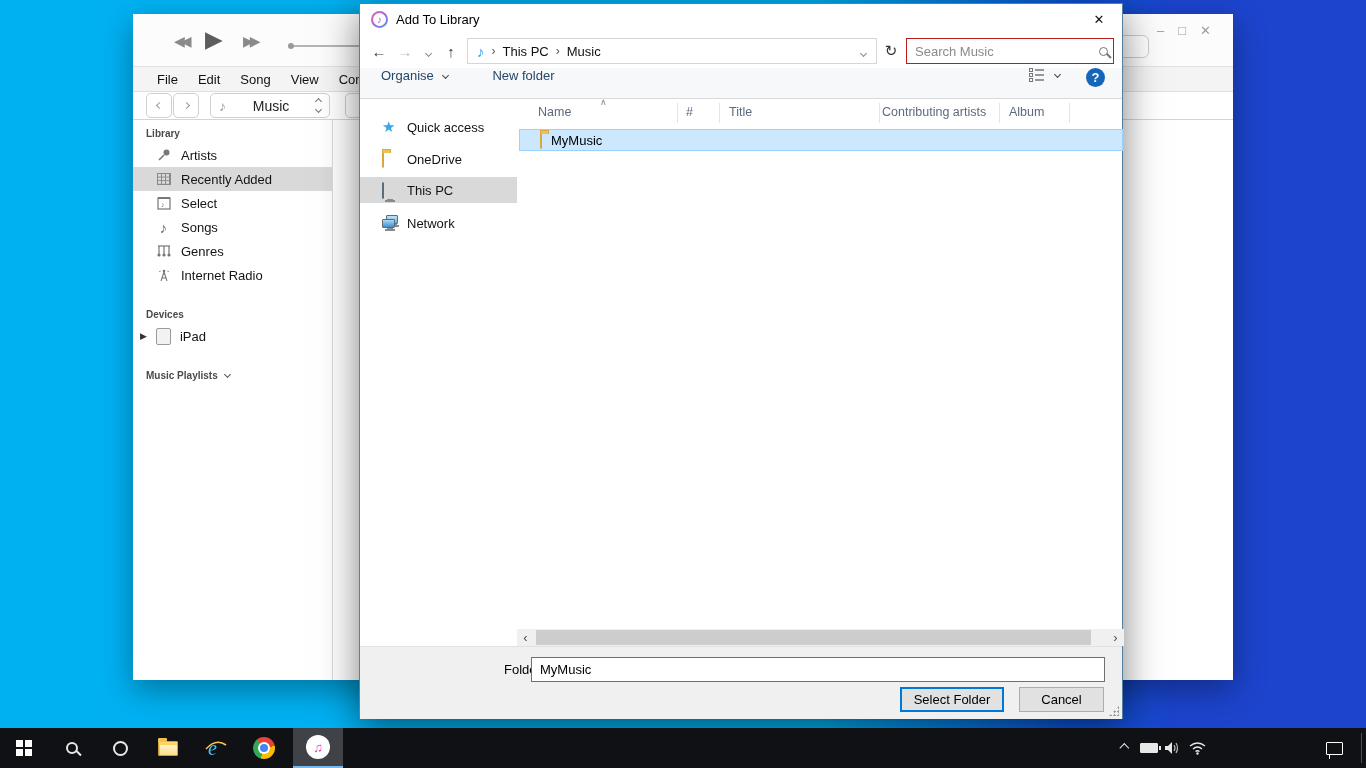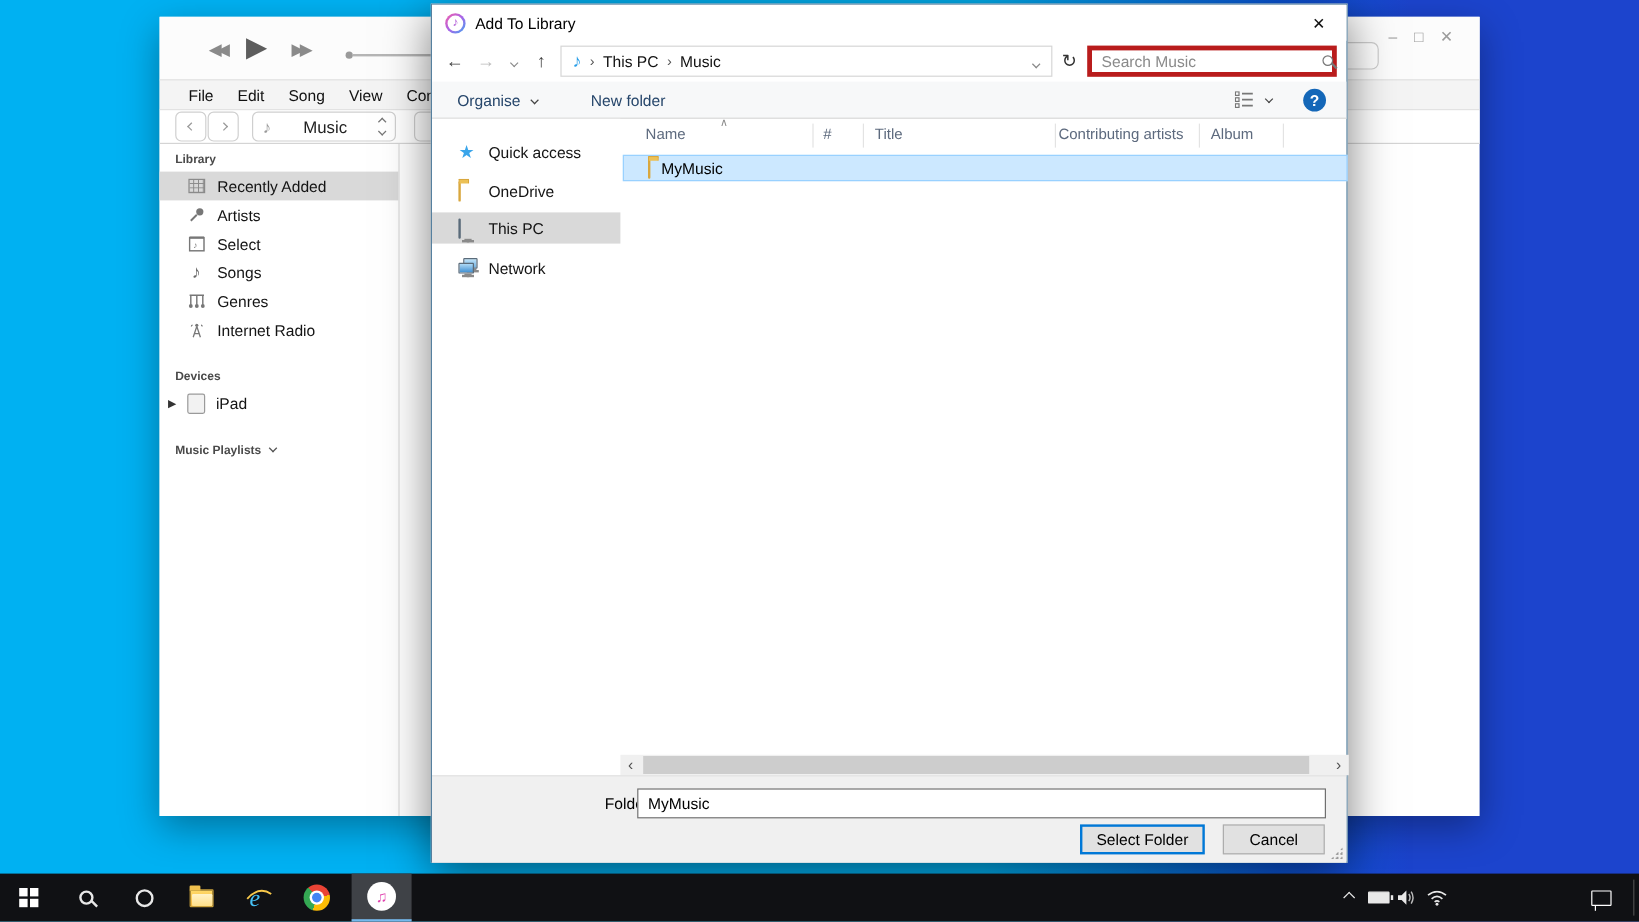--- a/index.html
+++ b/index.html
@@ -57,24 +57,24 @@
   .app-ic { width:17px; height:17px; border-radius:50%; background:linear-gradient(135deg,#f55fa8,#a964e8 50%,#3fa6f0); position:relative; margin-left:11px; }
   .app-ic::before { content:''; position:absolute; inset:2px; background:#fff; border-radius:50%; }
   .app-ic::after { content:'♪'; position:absolute; inset:0; display:flex; align-items:center; justify-content:center; font-size:10px; color:#b05ad6; }
   .dlg-title { font-size:13px; color:#000; margin-left:8px; }
   .dlg-close { position:absolute; right:0; top:0; width:46px; height:30px; display:flex; align-items:center; justify-content:center; font-size:13px; color:#111; }
   .dlg-nav { position:absolute; left:0; top:30px; width:100%; height:34px; display:flex; align-items:center; }
   .nav-ic { font-size:15px; width:26px; text-align:center; }
   .addr { position:absolute; left:107px; top:4px; width:410px; height:26px; border:1px solid #d6d6d6; background:#fff; display:flex; align-items:center; font-size:13px; color:#111; }
   .addr .sep { color:#555; padding:0 7px; font-size:12px; }
   .refresh-btn { position:absolute; left:519px; top:4px; width:24px; height:26px; display:flex; align-items:center; justify-content:center; color:#333; font-size:15px; }
-  .dlg-search { position:absolute; left:546px; top:4px; width:208px; height:26px; border:4px solid #b91c1c; background:#fff; display:flex; align-items:center; }
+  .dlg-search { position:absolute; left:546px; top:4px; width:208px; height:26px; border:1px solid #b91c1c; background:#fff; display:flex; align-items:center; }
   .dlg-search input { border:none; outline:none; flex:1; font-size:13px; padding:0 8px; font-family:"Liberation Sans",sans-serif; color:#333; background:transparent; }
   .dlg-search input::placeholder { color:#8a8a8a; }
-  .cmdbar { position:absolute; left:0; top:64px; width:100%; height:31px; background:#f7f8f9; border-bottom:1px solid #d9d9d9; display:flex; align-items:center; font-size:13px; color:#26466b; }
+  .cmdbar { position:absolute; left:0; top:64px; width:100%; height:31px; background:#f7f8f9; border-bottom:1px solid #d9d9d9; display:flex; align-items:flex-start; font-size:13px; color:#26466b; }
   .helpc { width:19px; height:19px; border-radius:50%; background:#1467b8; color:#fff; font-size:13px; font-weight:bold; display:flex; align-items:center; justify-content:center; }
   .places { position:absolute; left:0; top:95px; width:157px; height:530px; background:#fff; }
   .place-row { position:absolute; left:0; width:157px; height:26px; display:flex; align-items:center; gap:8px; padding-left:22px; font-size:13px; color:#141414; }
   .place-row.sel { background:#d9d9d9; }
   .file-header { position:absolute; left:157px; top:96px; width:607px; height:24px; font-size:12.5px; color:#5d6a7e; }
   .col-div { position:absolute; top:3px; width:1px; height:20px; background:#e3e3e3; }
   .file-row { position:absolute; left:159px; top:125px; width:604px; height:22px; background:#cce8ff; border:1px solid #99d1ff; display:flex; align-items:center; font-size:13px; color:#000; }
   .hscroll { position:absolute; left:157px; top:625px; width:607px; height:17px; background:#f0f0f0; color:#505050; }
   .hs-arrow { position:absolute; top:0; width:17px; height:17px; display:flex; align-items:center; justify-content:center; font-size:13px; }
   .hs-thumb { position:absolute; left:19px; top:1px; width:555px; height:15px; background:#cdcdcd; }
@@ -158,34 +158,34 @@
         <span class="updown">
           <i class="chev sm up" style="border-color:#777;"></i>
             <i class="chev sm" style="border-color:#777;"></i>
         </span>
       </div>
       <span class="abs" style="left:212px;top:1px;width:26px;height:25px;border:1px solid #cfcfcf;border-radius:5px;background:#fff;"></span>
     </div>
 
     <div class="itunes-sidebar">
       <div class="lib-header">Library</div>
-      <div class="lib-row sel">
-        <span class="lib-ic">
-            <span class="grid-ic"></span>
-          </span>
-        <span>Recently Added</span>
-      </div>
       <div class="lib-row">
         <span class="lib-ic">
           <svg width="14" height="14" viewBox="0 0 14 14">
               <circle cx="9.5" cy="4.5" r="3" fill="#777"></circle>
               <path d="M7 7 L2 12" stroke="#777" stroke-width="1.6"></path>
             </svg>
         </span>
         <span>Artists</span>
+      </div>
+      <div class="lib-row sel">
+        <span class="lib-ic">
+            <span class="grid-ic"></span>
+          </span>
+        <span>Recently Added</span>
       </div>
       <div class="lib-row">
         <span class="lib-ic">
           <svg width="14" height="14" viewBox="0 0 14 14">
               <rect x="1" y="2" width="12" height="11" fill="none" stroke="#777" stroke-width="1.2"></rect>
               <path d="M1 2 L13 2" stroke="#777" stroke-width="2"></path>
               <text x="4" y="11" font-size="7" fill="#777">♪</text>
             </svg>
         </span>
         <span>Select</span>

